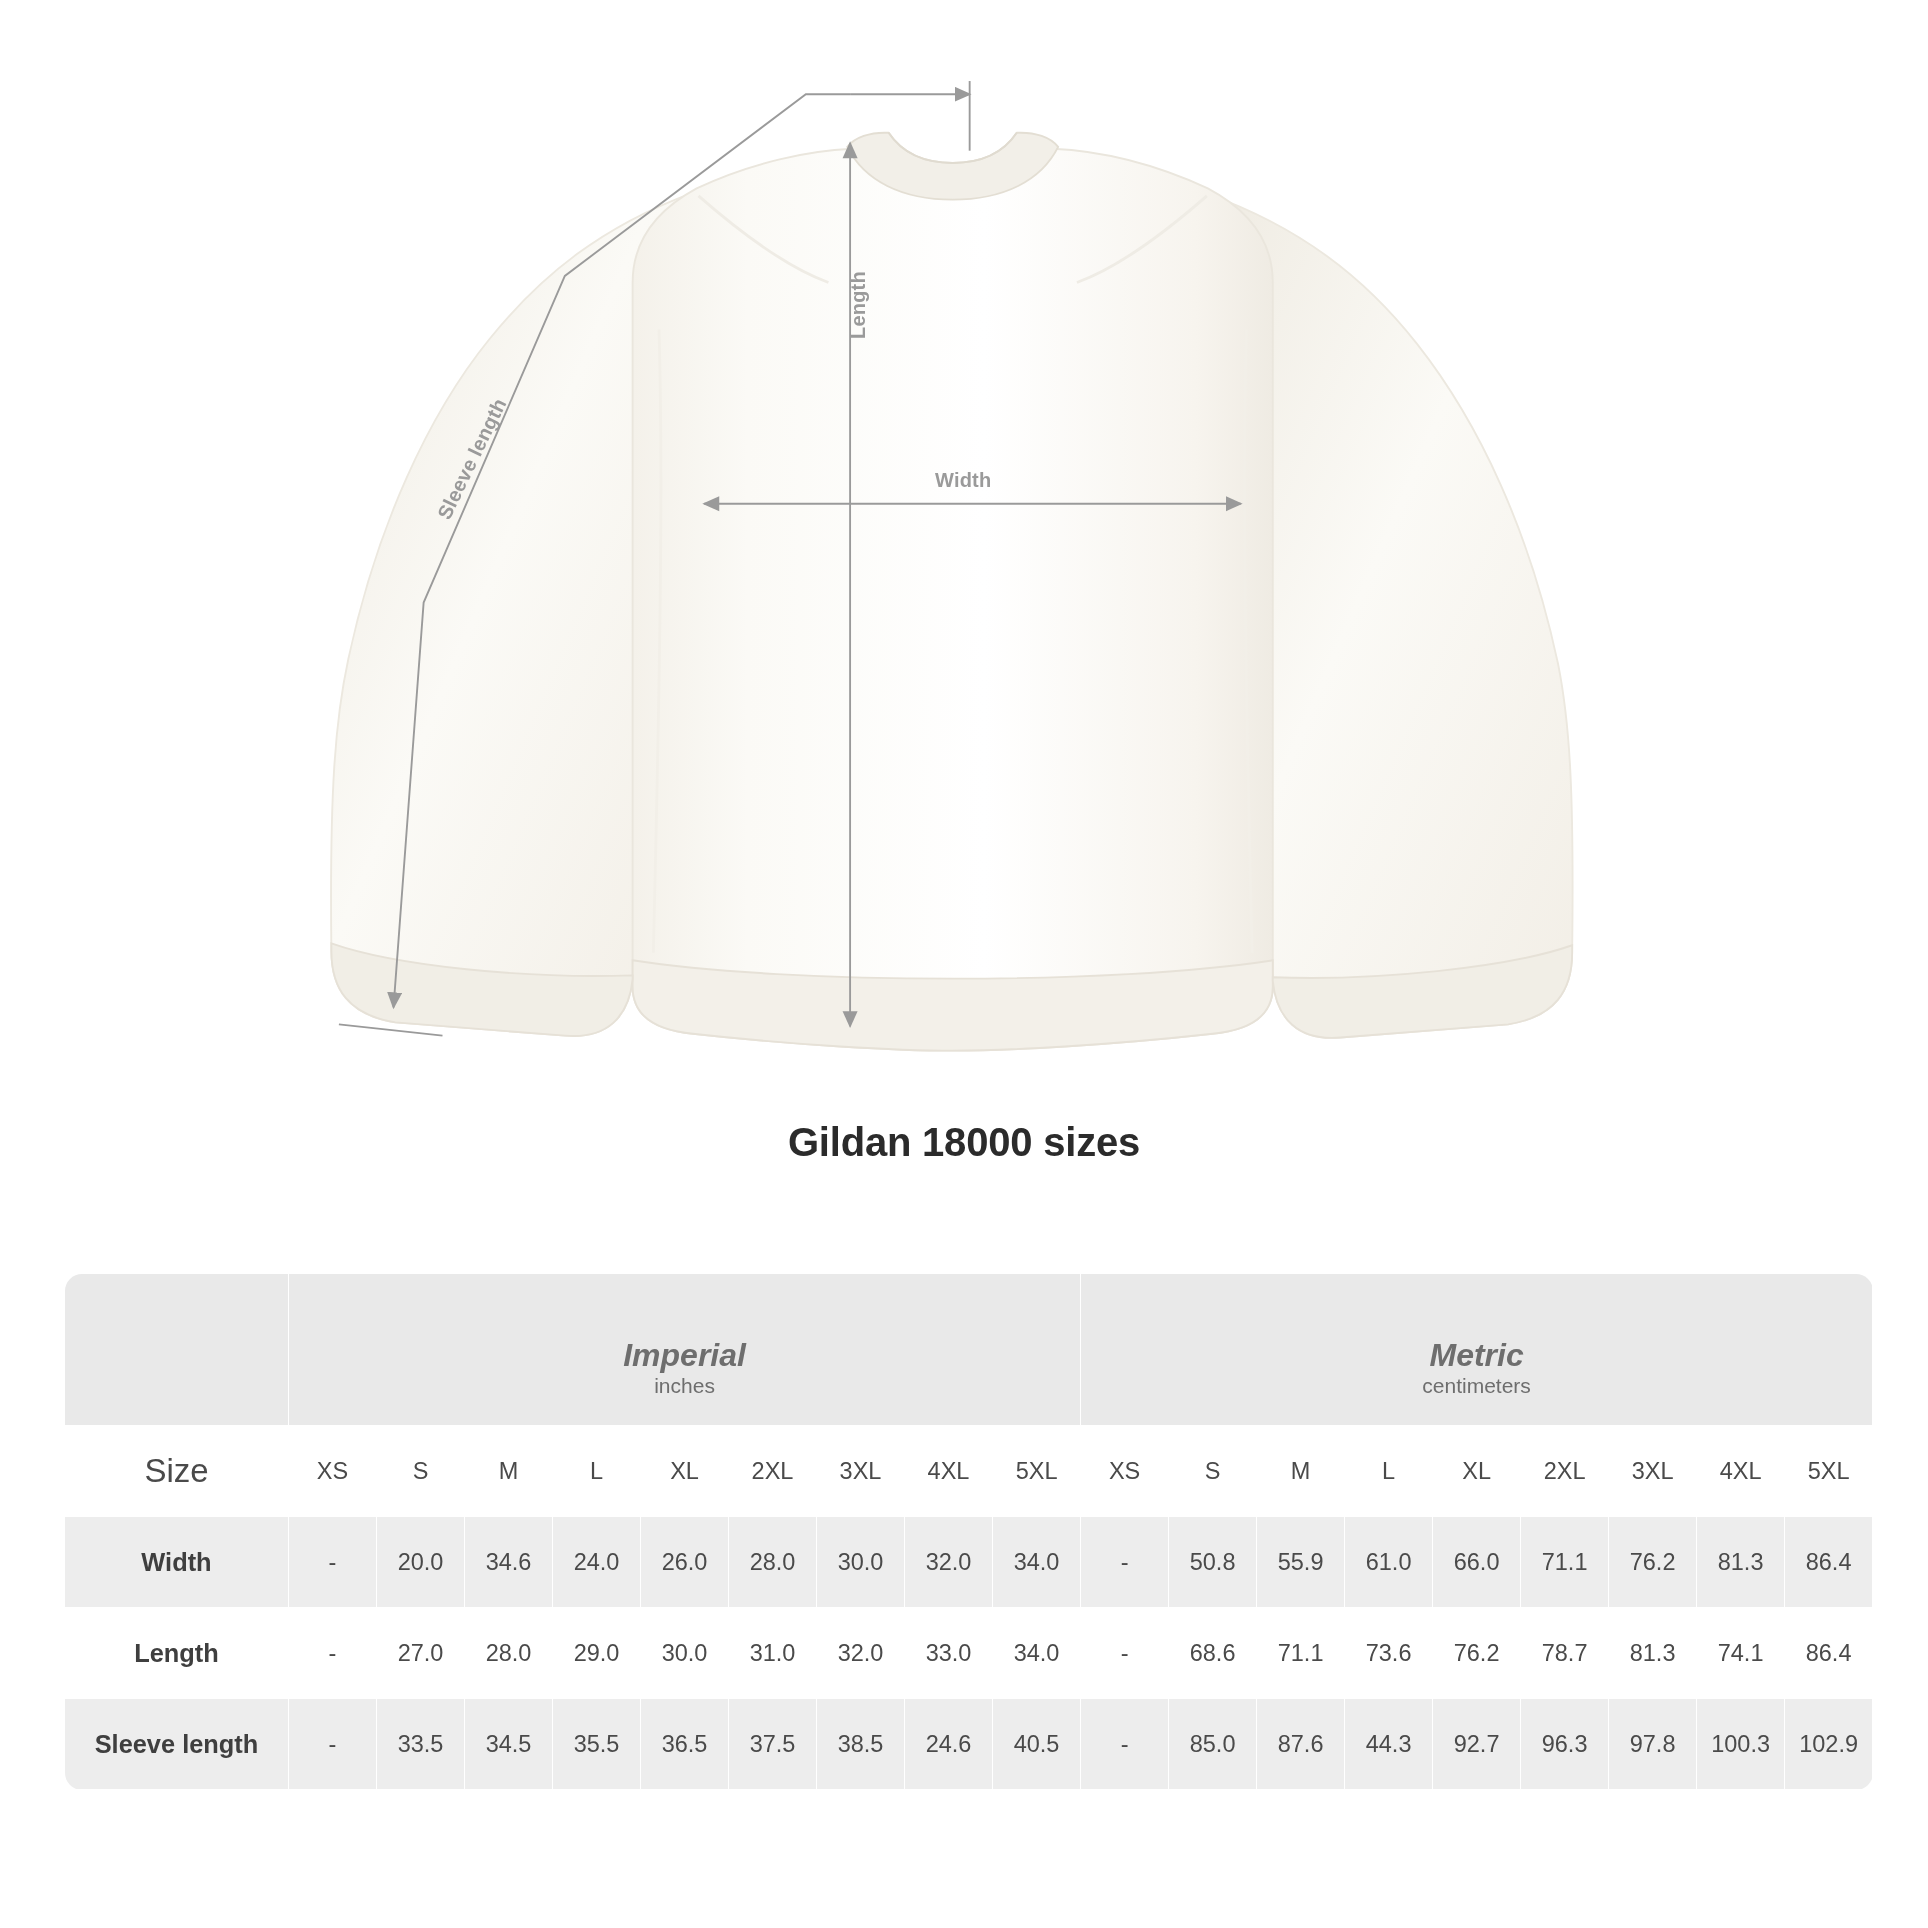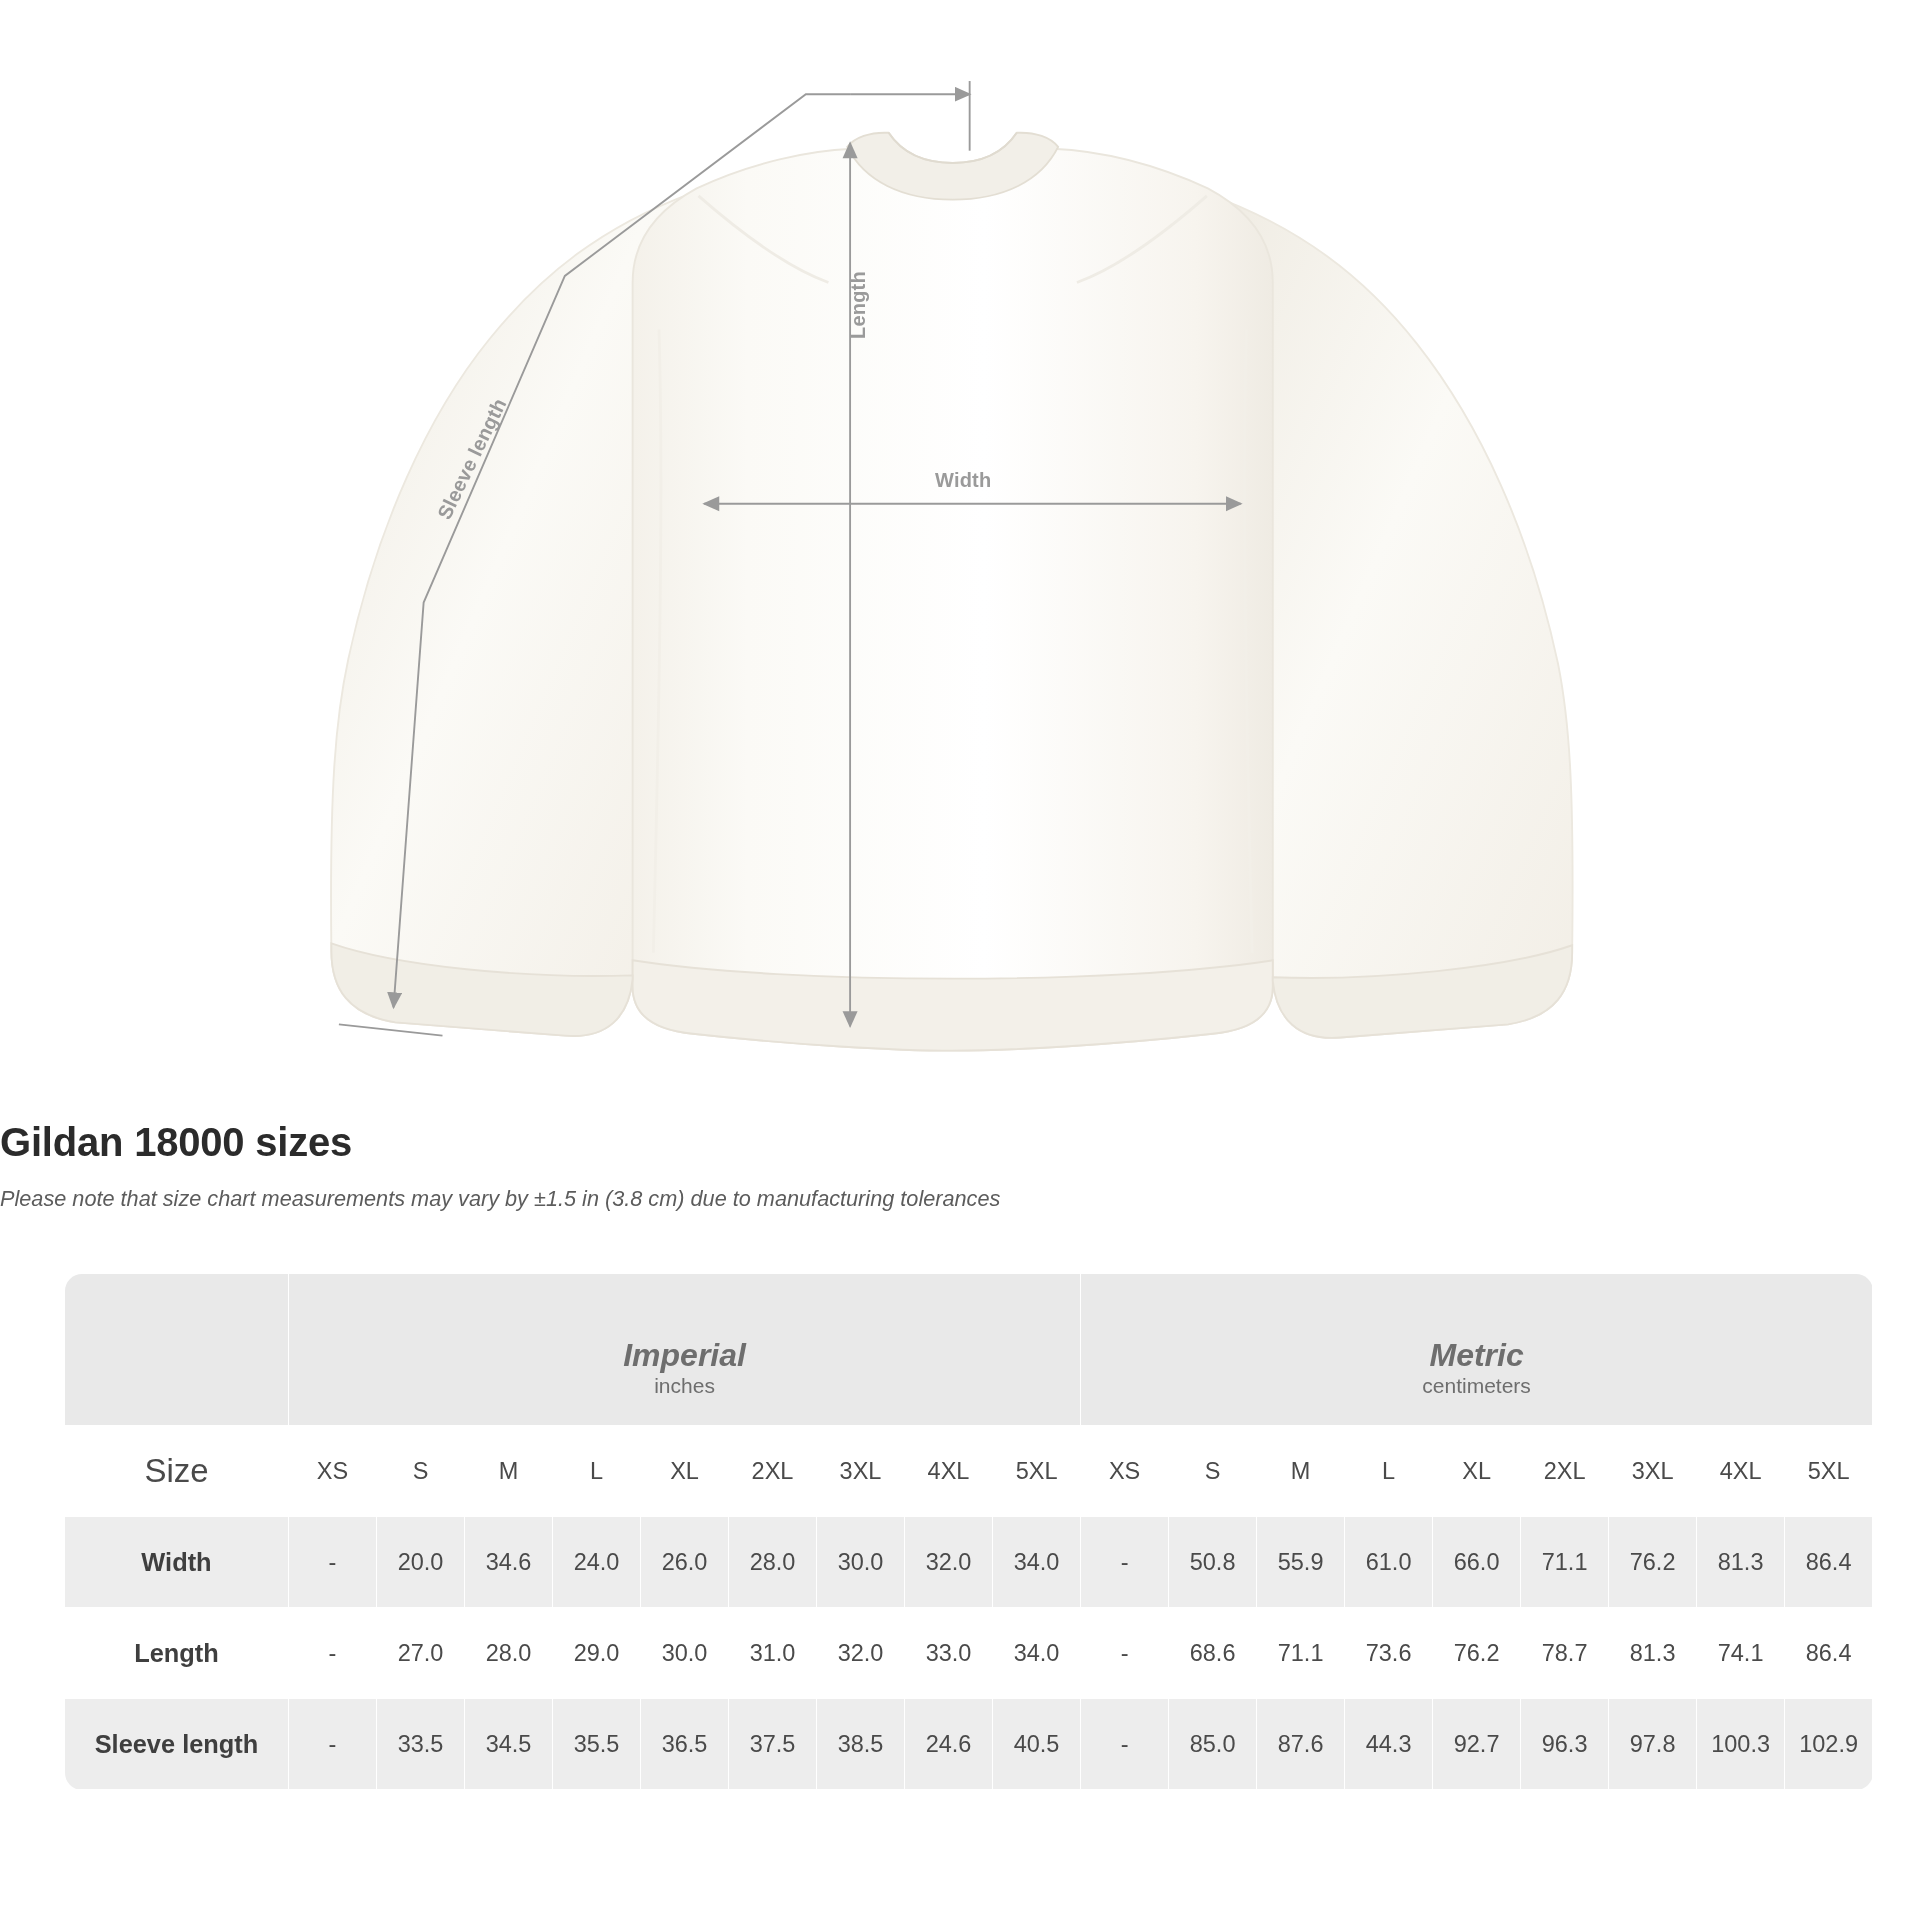--- a/index.html
+++ b/index.html
@@ -52,20 +52,21 @@
   }
   .dim-label.sleeve-label {
     left: 433px;
     top: 513px;
     transform: rotate(-64deg);
     transform-origin: left top;
   }
 
   
   .title-block {
+    text-align: center;
     margin-top: 9.4px;
   }
   .chart-title {
     font-size: 40px;
     font-weight: bold;
     color: #2b2b2b;
     margin: 0;
     letter-spacing: -0.2px;
   }
   .chart-note {
@@ -243,21 +244,20 @@
       </g>
     </svg>
 
     <div class="dim-label width-label">Width</div>
     <div class="dim-label length-label">Length</div>
     <div class="dim-label sleeve-label">Sleeve length</div>
   </div>
 
   <div class="title-block">
     <h1 class="chart-title">Gildan 18000 sizes</h1>
-    <div class="chart-note">Please note that size chart measurements may vary by ±1.5 in (3.8 cm) due to manufacturing tolerances</div>
   </div>
 
   <div class="table-wrap">
     <table class="size-table">
       <colgroup>
         <col class="lbl">
         <col class="cell">
           <col class="cell">
           <col class="cell">
           <col class="cell">

